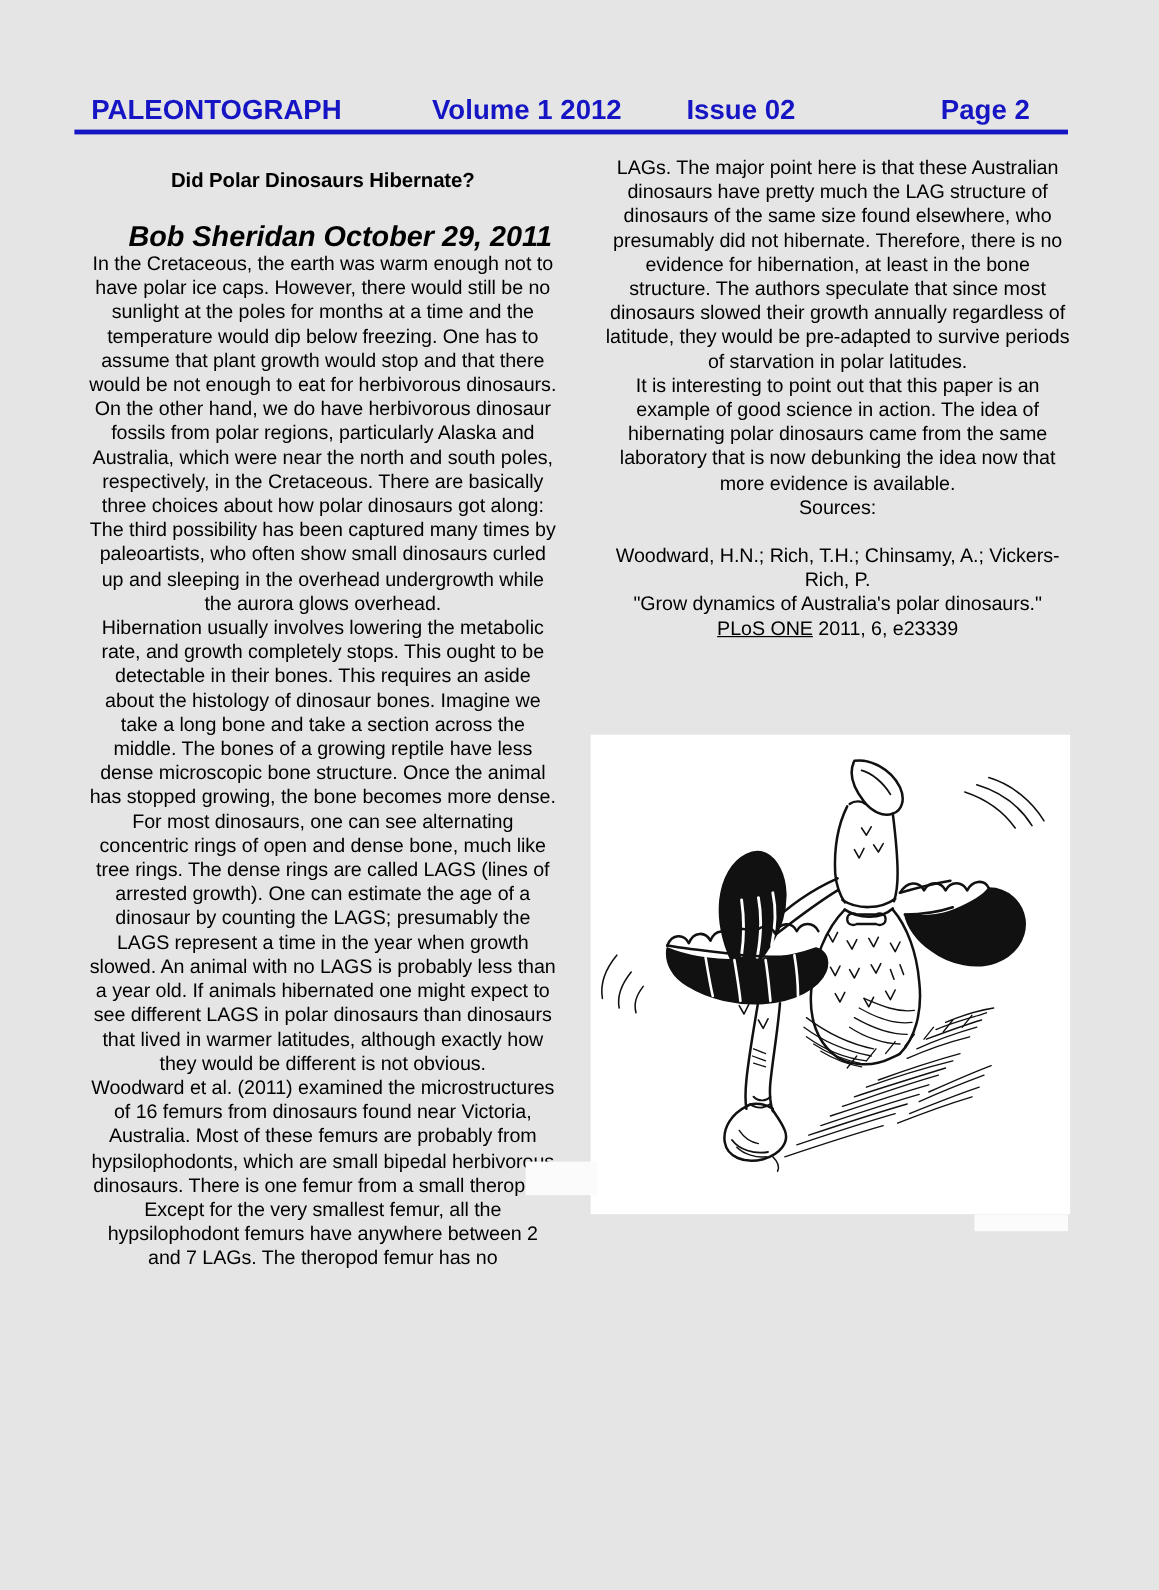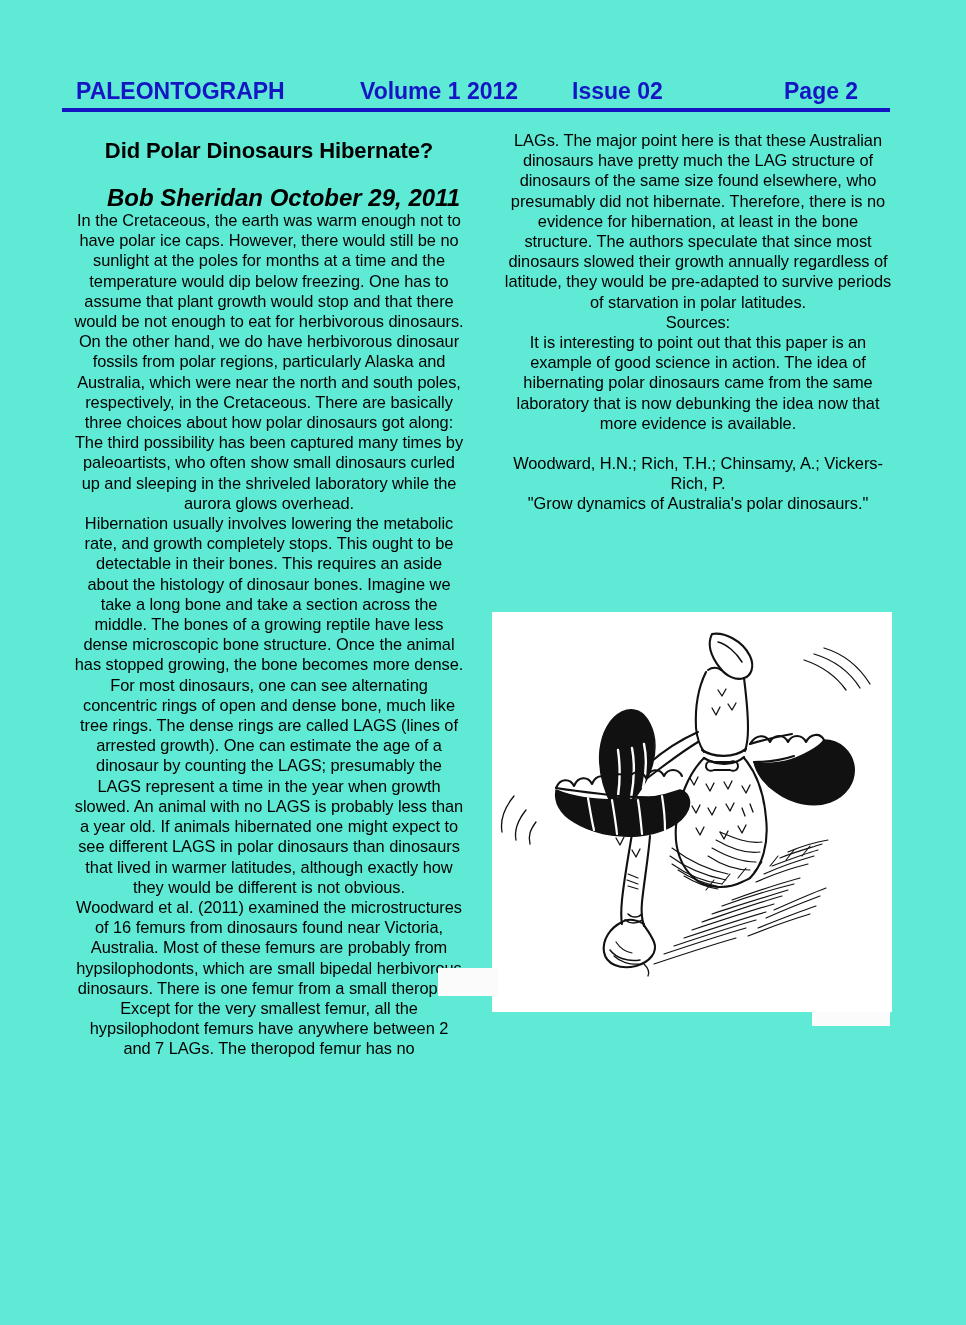--- a/index.html
+++ b/index.html
@@ -15,21 +15,21 @@
     color: #000000;
     position: relative;
     overflow: hidden;
   }
 
   .page {
     position: absolute;
     left: 0; top: 0;
     width: 966px;
     height: 1325px;
-    background: #5eead4;
+    background: #e5e5e5;
   }
 
   
   .masthead {
     position: absolute;
     left: 62px;
     top: 78px;
     width: 828px;
     height: 34px;
     border-bottom: 4px solid #1515c4;
@@ -58,21 +58,21 @@
   
   .col {
     position: absolute;
     top: 130px;
     width: 390px;
   }
   .col-left  { left: 74px; }
   .col-right { left: 503px; }
 
   .article-title {
-    font-size: 22px;
+    font-size: 17px;
     font-weight: bold;
     text-align: center;
     margin: 8px 0 0 0;
     line-height: 26px;
     letter-spacing: -0.1px;
   }
   .byline {
     font-size: 24px;
     font-weight: bold;
     font-style: italic;
@@ -133,38 +133,39 @@
 
   <div class="col col-left">
 
     <h1 class="article-title">Did Polar Dinosaurs Hibernate?</h1>
 
     <div class="byline">Bob Sheridan  October 29, 2011</div>
 
     <p class="body first-para">In the Cretaceous, the earth was warm enough not to have polar ice caps. However, there would still be no sunlight at the poles for months at a time and the temperature would dip below freezing. One has to assume that plant growth would stop and that there would be not enough to eat for herbivorous dinosaurs. On the other hand, we do have herbivorous dinosaur fossils from polar regions, particularly Alaska and Australia, which were near the north and south poles, respectively, in the Cretaceous. There are basically three choices about how polar dinosaurs got along:</p>
 
 
-    <p class="body">The third possibility has been captured many times by paleoartists, who often show small dinosaurs curled up and sleeping in the shriveled laboratory while the aurora glows overhead.</p>
+    <p class="body">The third possibility has been captured many times by paleoartists, who often show small dinosaurs curled up and sleeping in the overhead undergrowth while the aurora glows overhead.</p>
 
     <p class="body gap-para">Hibernation usually involves lowering the metabolic rate, and growth completely stops. This ought to be detectable in their bones. This requires an aside about the histology of dinosaur bones. Imagine we take a long bone and take a section across the middle. The bones of a growing reptile have less dense microscopic bone structure. Once the animal has stopped growing, the bone becomes more dense. For most dinosaurs, one can see alternating concentric rings of open and dense bone, much like tree rings. The dense rings are called LAGS (lines of arrested growth). One can estimate the age of a dinosaur by counting the LAGS; presumably the LAGS represent a time in the year when growth slowed. An animal with no LAGS is probably less than a year old. If animals hibernated one might expect to see different LAGS in polar dinosaurs than dinosaurs that lived in warmer latitudes, although exactly how they would be different is not obvious.</p>
 
     <p class="body gap-para">Woodward et al. (2011) examined the microstructures of 16 femurs from dinosaurs found near Victoria, Australia. Most of these femurs are probably from hypsilophodonts, which are small bipedal herbivorous dinosaurs. There is one femur from a small theropod.  Except for the very smallest femur, all the hypsilophodont femurs have anywhere between 2 and 7 LAGs. The theropod femur has no</p>
   </div>
 
   <div class="col col-right">
 
     <p class="body">LAGs. The major point here is that these Australian dinosaurs have pretty much the LAG structure of dinosaurs of the same size found elsewhere, who presumably did not hibernate. Therefore, there is no evidence for hibernation, at least in the bone structure. The authors speculate that since most dinosaurs slowed their growth annually regardless of latitude, they would be pre-adapted to survive periods of starvation in polar latitudes.</p>
 
+    <p class="body gap-para">It is interesting to point out that this paper is an example of good science in action. The idea of hibernating polar dinosaurs came from the same laboratory that is now debunking the idea now that more evidence is available.</p>
+
     <p class="body sources-label">Sources:</p>
-
-    <p class="body gap-para">It is interesting to point out that this paper is an example of good science in action. The idea of hibernating polar dinosaurs came from the same laboratory that is now debunking the idea now that more evidence is available.</p>
 
     <div class="ref-block">
       <div class="body">Woodward, H.N.; Rich, T.H.; Chinsamy, A.; Vickers-Rich, P.</div>
       <div class="body">"Grow dynamics of Australia's polar dinosaurs."</div>
+      <div class="body"><span class="underline-ref">PLoS ONE</span><span>  2011, 6, e23339</span></div>
     </div>
   </div>
 
   <div class="illustration">
     <svg viewBox="0 0 400 400" xmlns="http://www.w3.org/2000/svg">
       <rect x="0" y="0" width="400" height="400" fill="#ffffff"></rect>
       <g fill="none" stroke="#111111" stroke-width="2.1" stroke-linecap="round" stroke-linejoin="round">
 
         <path d="M220 22 C232 20 250 28 258 44 C263 55 259 64 252 66
                  C244 69 234 64 228 56 C221 47 214 34 220 22 Z"></path>

